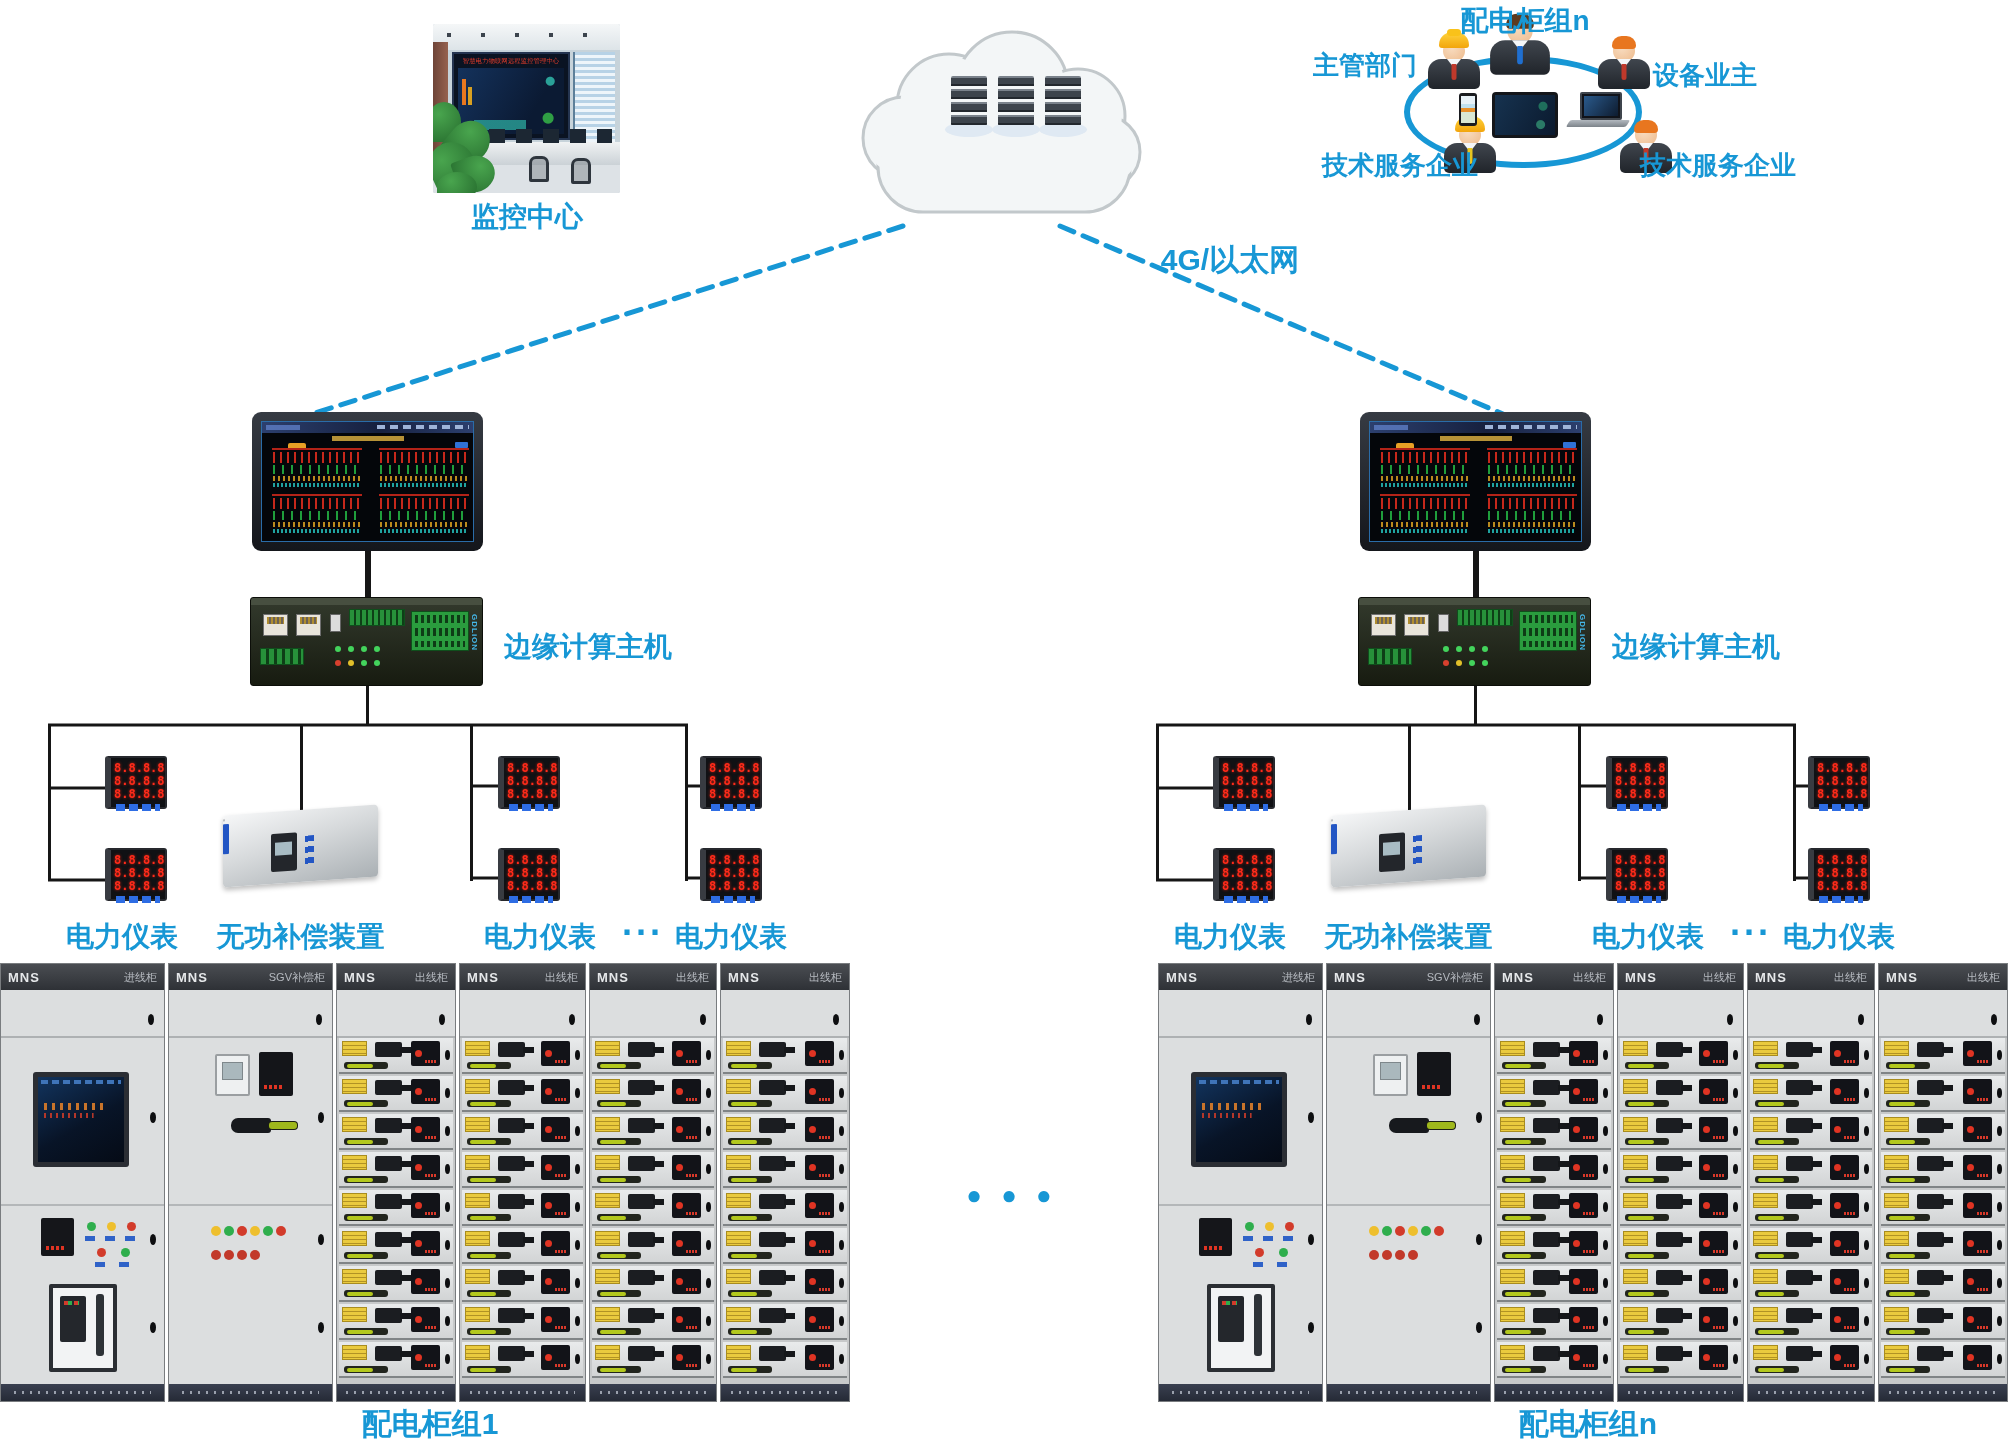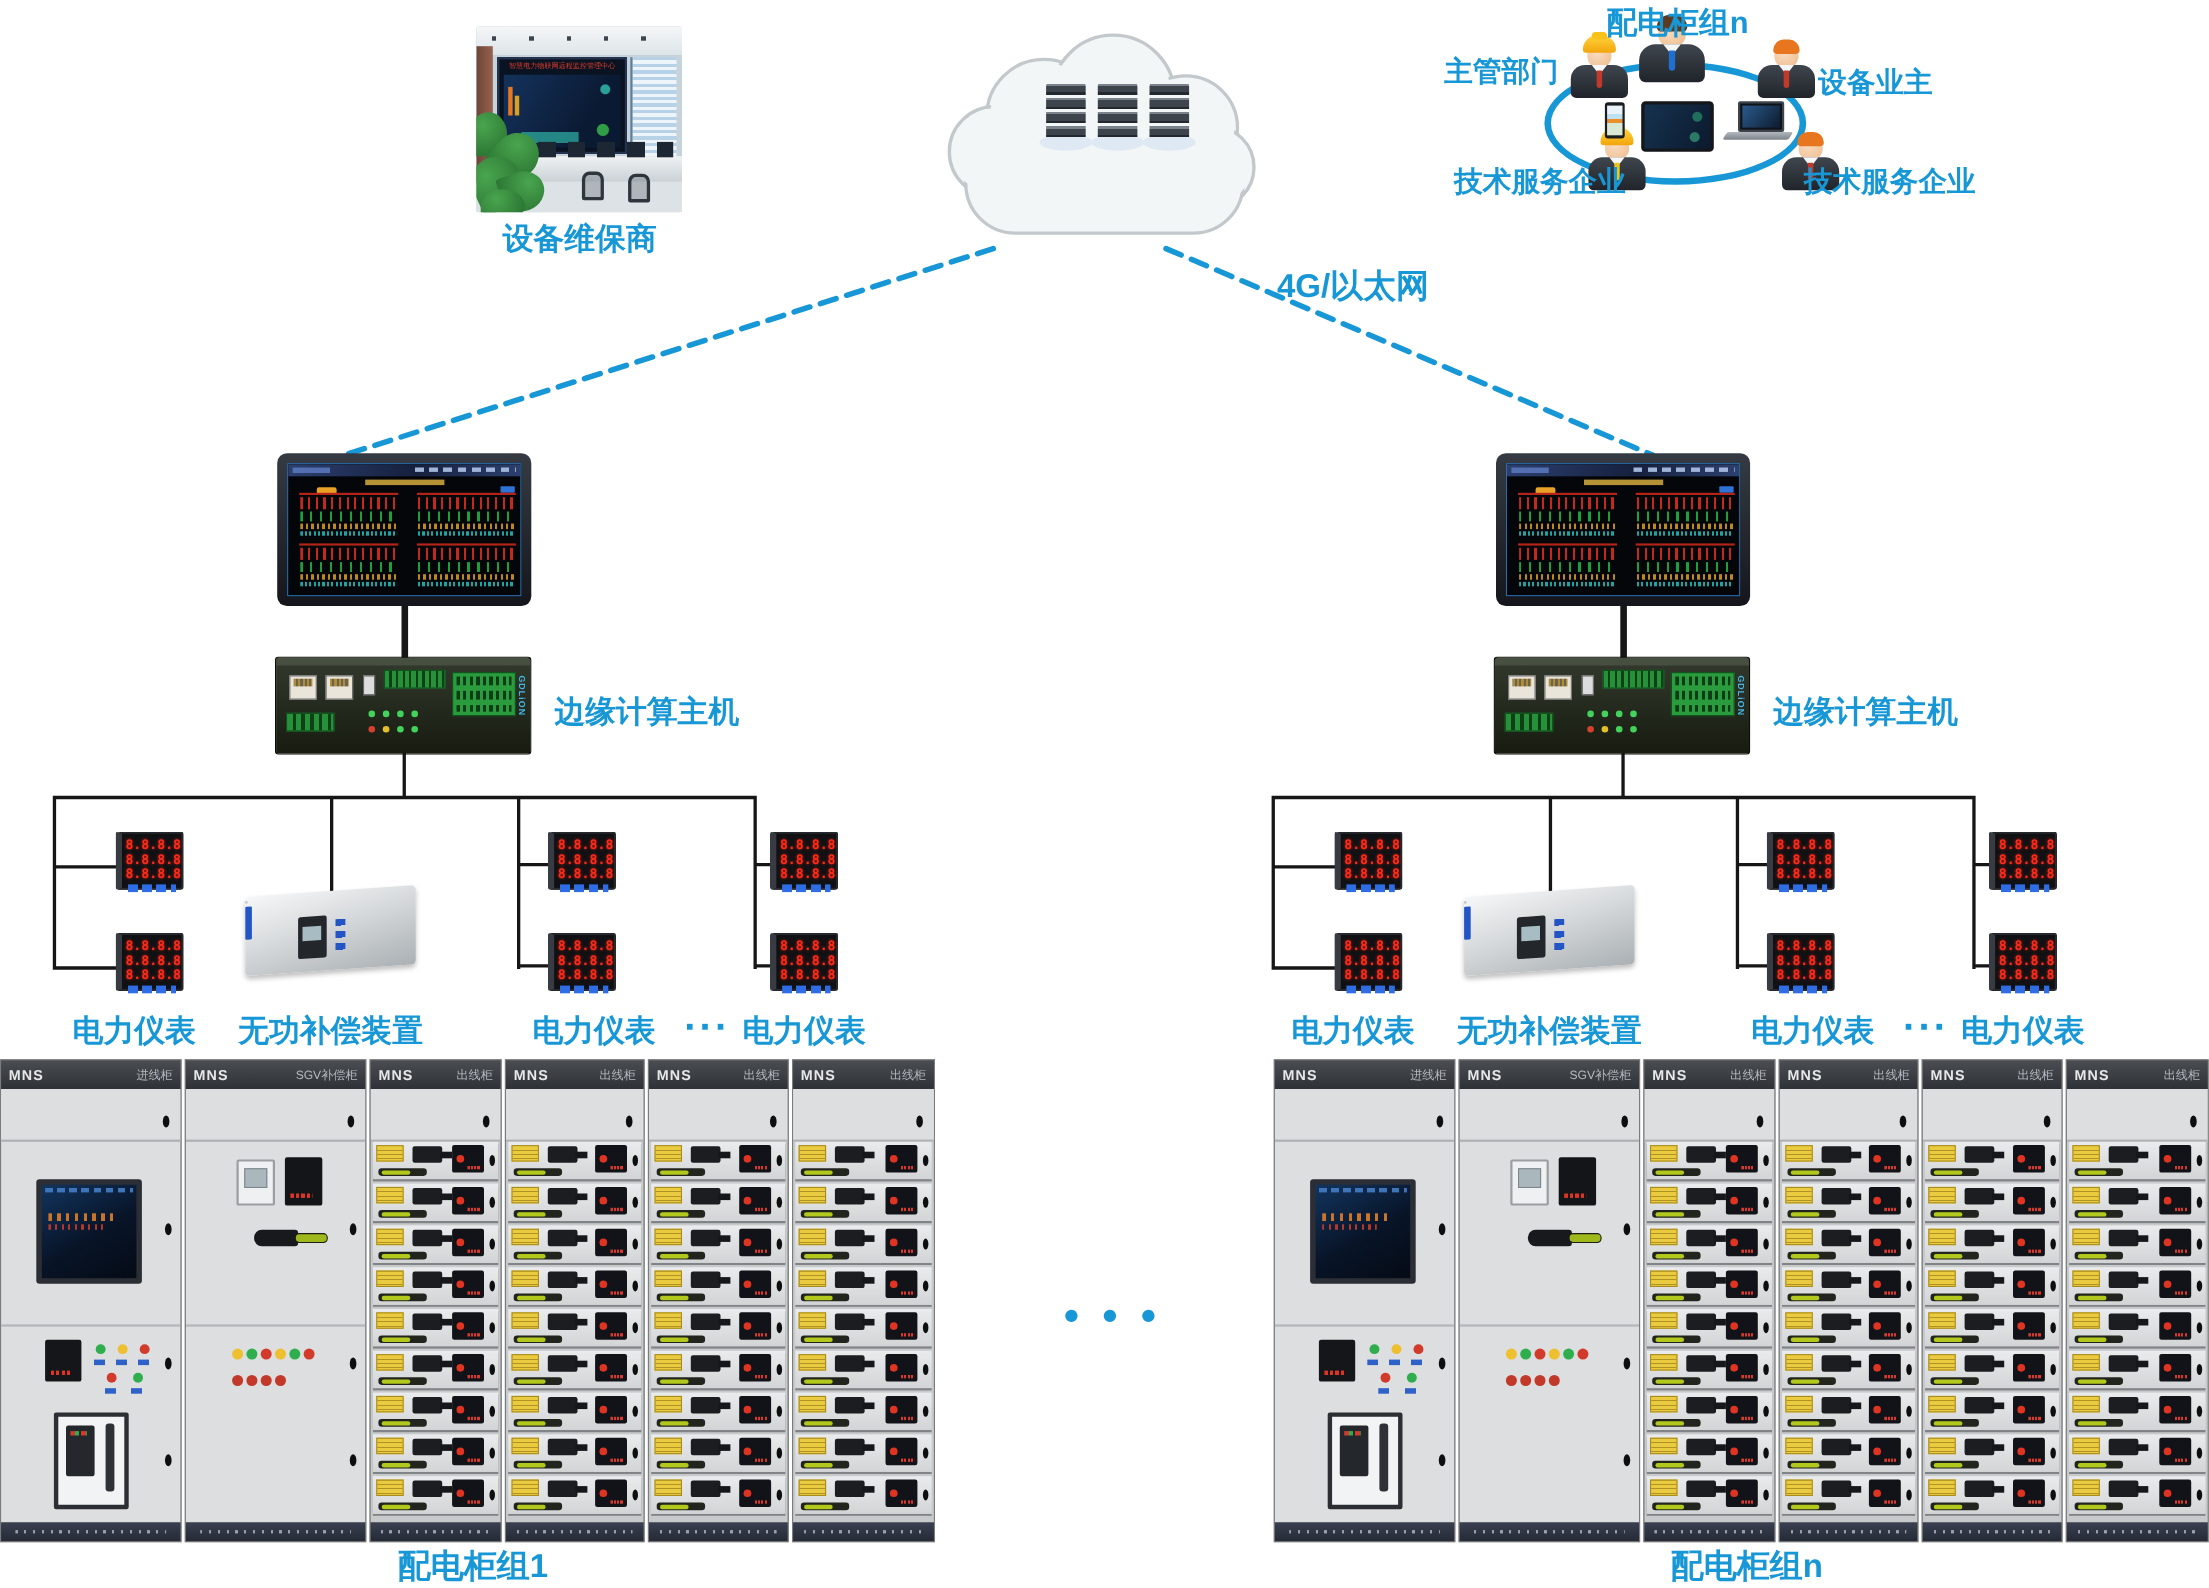--- a/index.html
+++ b/index.html
@@ -186,21 +186,21 @@
   <div class="ph-chair" style="left:96px;top:132px"></div>
   <div class="ph-chair" style="left:138px;top:134px"></div>
   <div class="ph-plant">
     <i style="left:-6px;top:78px;width:34px;height:40px"></i>
     <i style="left:16px;top:96px;width:40px;height:44px;transform:rotate(40deg)"></i>
     <i style="left:-4px;top:118px;width:46px;height:48px;transform:rotate(-25deg)"></i>
     <i style="left:24px;top:130px;width:36px;height:40px;transform:rotate(70deg)"></i>
     <i style="left:4px;top:148px;width:40px;height:30px"></i>
   </div>
 </div>
-<div class="lbl" style="left:437px;top:198px;width:180px;font-size:28px">设备维保商</div>
+<div class="lbl" style="left:437px;top:198px;width:180px;font-size:28px">监控中心</div>
 
 <div class="cloud">
   <svg width="306" height="200" viewBox="0 0 306 200">
     <g stroke="#c2c8cb" stroke-width="3" fill="#f3f6f7">
       <circle cx="97" cy="76" r="52"></circle>
         <circle cx="160" cy="58" r="56"></circle>
       <circle cx="226" cy="86" r="47"></circle>
         <circle cx="52" cy="108" r="41"></circle>
       <circle cx="251" cy="122" r="37"></circle>
         <rect x="26" y="90" width="252" height="92" rx="45"></rect>

